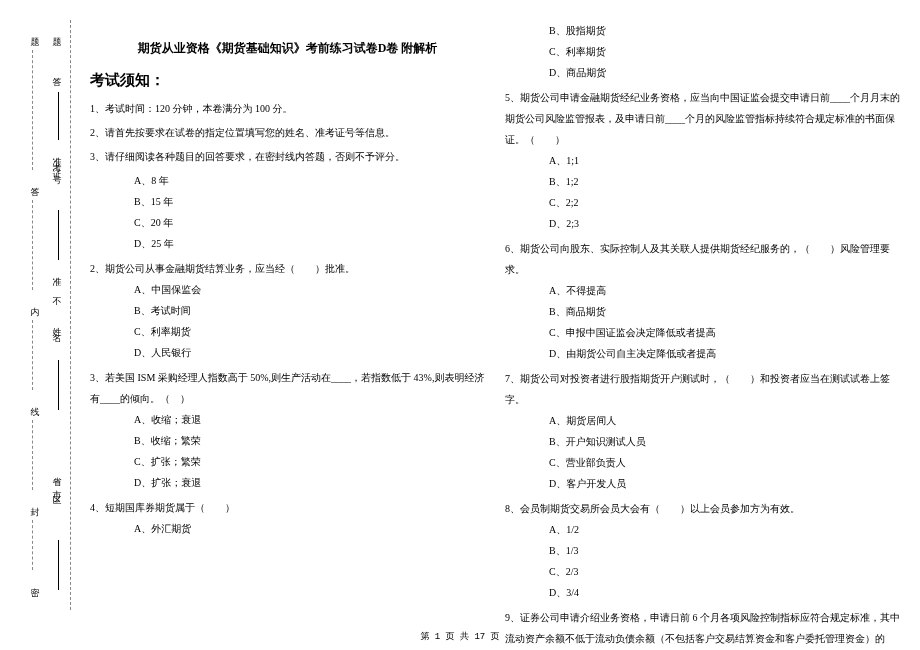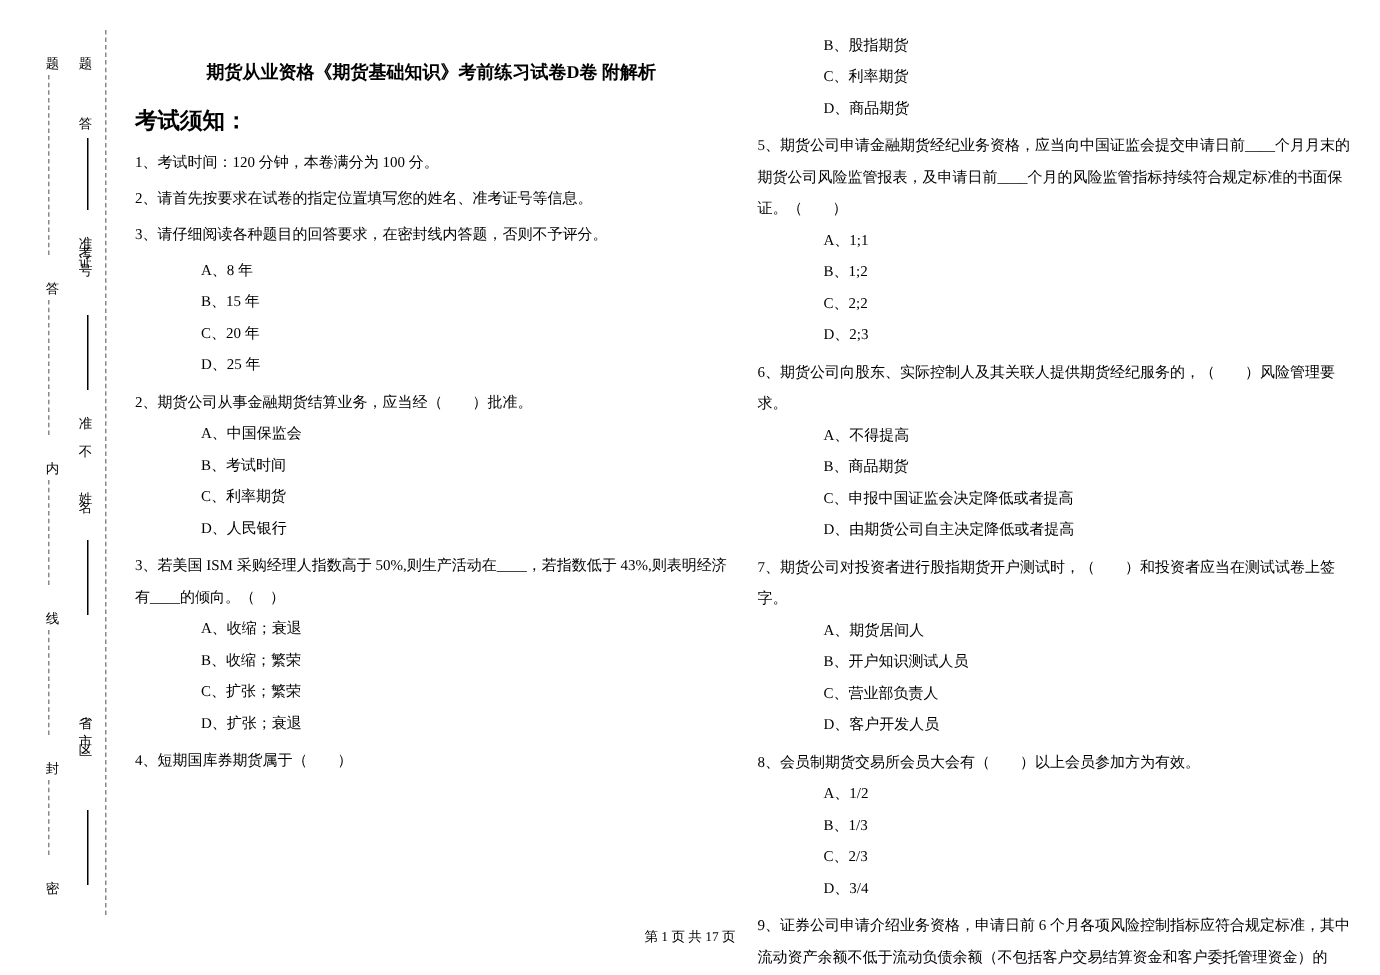--- a/index.html
+++ b/index.html
@@ -116,24 +116,25 @@
       line-height: 2.1;
       margin-top: 4px;
     }
     .opt {
       font-size: 10px;
       line-height: 2.1;
       padding-left: 44px;
     }
     .footer {
       position: absolute;
-      bottom: 19px;
+      bottom: 7px;
       width: 100%;
       text-align: center;
       font-size: 9px;
+      font-family: Liberation Mono, monospace;
     }
     .uline { position: absolute; border-bottom: 1px solid #000; }
   </style>
 </head>
 <body>
 
 <div class="sidebar">
   <span class="seal-text st1">题</span>
   <span class="dashed-seal ds1"></span>
   <span class="seal-text st2">答</span>
@@ -181,20 +182,21 @@
     <div class="opt">C、利率期货</div>
     <div class="opt">D、人民银行</div>
 
     <div class="q"><span>3</span><span>、若美国 ISM 采购经理人指数高于 50%,则生产活动在____，若指数低于 43%,则表明经济有____的倾向。（　）</span></div>
     <div class="opt">A、收缩；衰退</div>
     <div class="opt">B、收缩；繁荣</div>
     <div class="opt">C、扩张；繁荣</div>
     <div class="opt">D、扩张；衰退</div>
 
     <div class="q"><span>4</span><span>、短期国库券期货属于（　　）</span></div>
+    <div class="opt">A、外汇期货</div>
   </div>
 
   <div class="col">
     <div class="opt">B、股指期货</div>
     <div class="opt">C、利率期货</div>
     <div class="opt">D、商品期货</div>
 
     <div class="q"><span>5</span><span>、期货公司申请金融期货经纪业务资格，应当向中国证监会提交申请日前____个月月末的期货公司风险监管报表，及申请日前____个月的风险监管指标持续符合规定标准的书面保证。（　　）</span></div>
     <div class="opt">A、1;1</div>
     <div class="opt">B、1;2</div>

